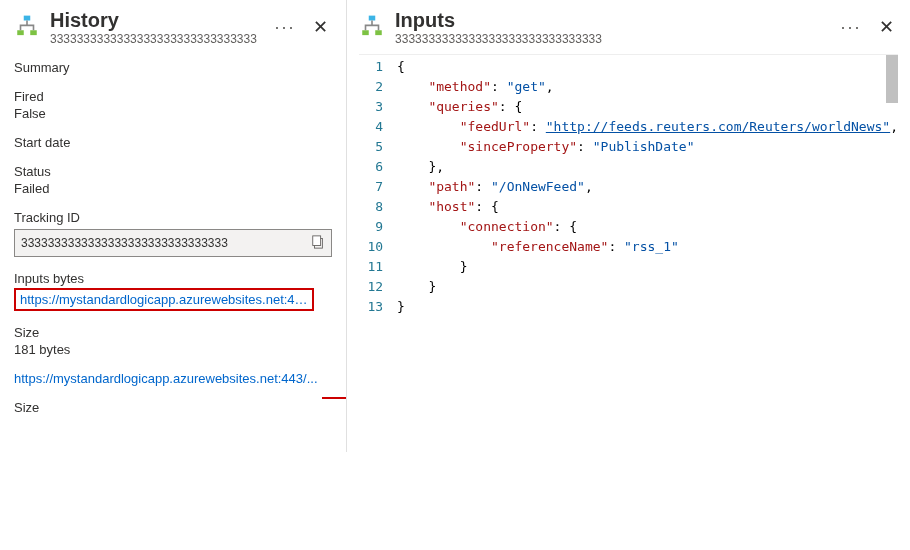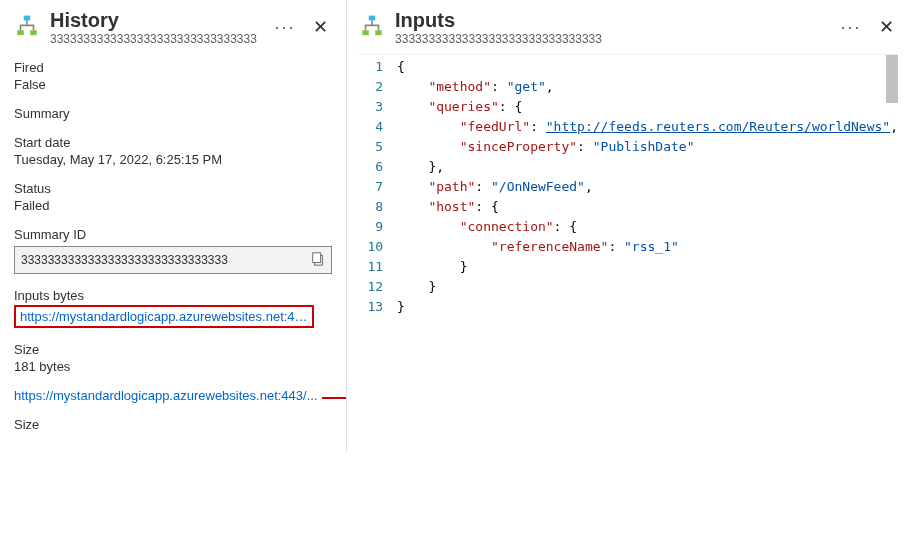--- a/index.html
+++ b/index.html
@@ -83,41 +83,40 @@
     </svg>
     <div class="titlewrap">
       <div class="title">History</div>
       <div class="subtitle">3333333333333333333333333333333</div>
     </div>
     <span class="more">···</span>
     <span class="close">✕</span>
   </div>
 
   <div class="section">
+      <div class="label">Summary</div>
+    </div>
+
+  <div class="section">
     <div class="label">Fired</div>
     <div class="value">False</div>
   </div>
 
   <div class="section">
-      <div class="label">Summary</div>
-    </div>
-
-  <div class="section">
     <div class="label">Start date</div>
-    <div class="value">Tuesday, May 17, 2022, 6:25:15 PM</div>
   </div>
 
 
   <div class="section">
     <div class="label">Status</div>
     <div class="value">Failed</div>
   </div>
 
   <div class="section">
-    <div class="label">Summary ID</div>
+    <div class="label">Tracking ID</div>
     <div class="tracking-box">
       <span class="tid">3333333333333333333333333333333</span>
       <span class="copy">
         <svg width="14" height="14" viewBox="0 0 16 16">
             <rect x="4" y="4" width="9" height="11" fill="none" stroke="#605e5c"></rect>
             <rect x="2" y="1" width="9" height="11" fill="#fff" stroke="#605e5c"></rect>
           </svg>
       </span>
     </div>
   </div>

